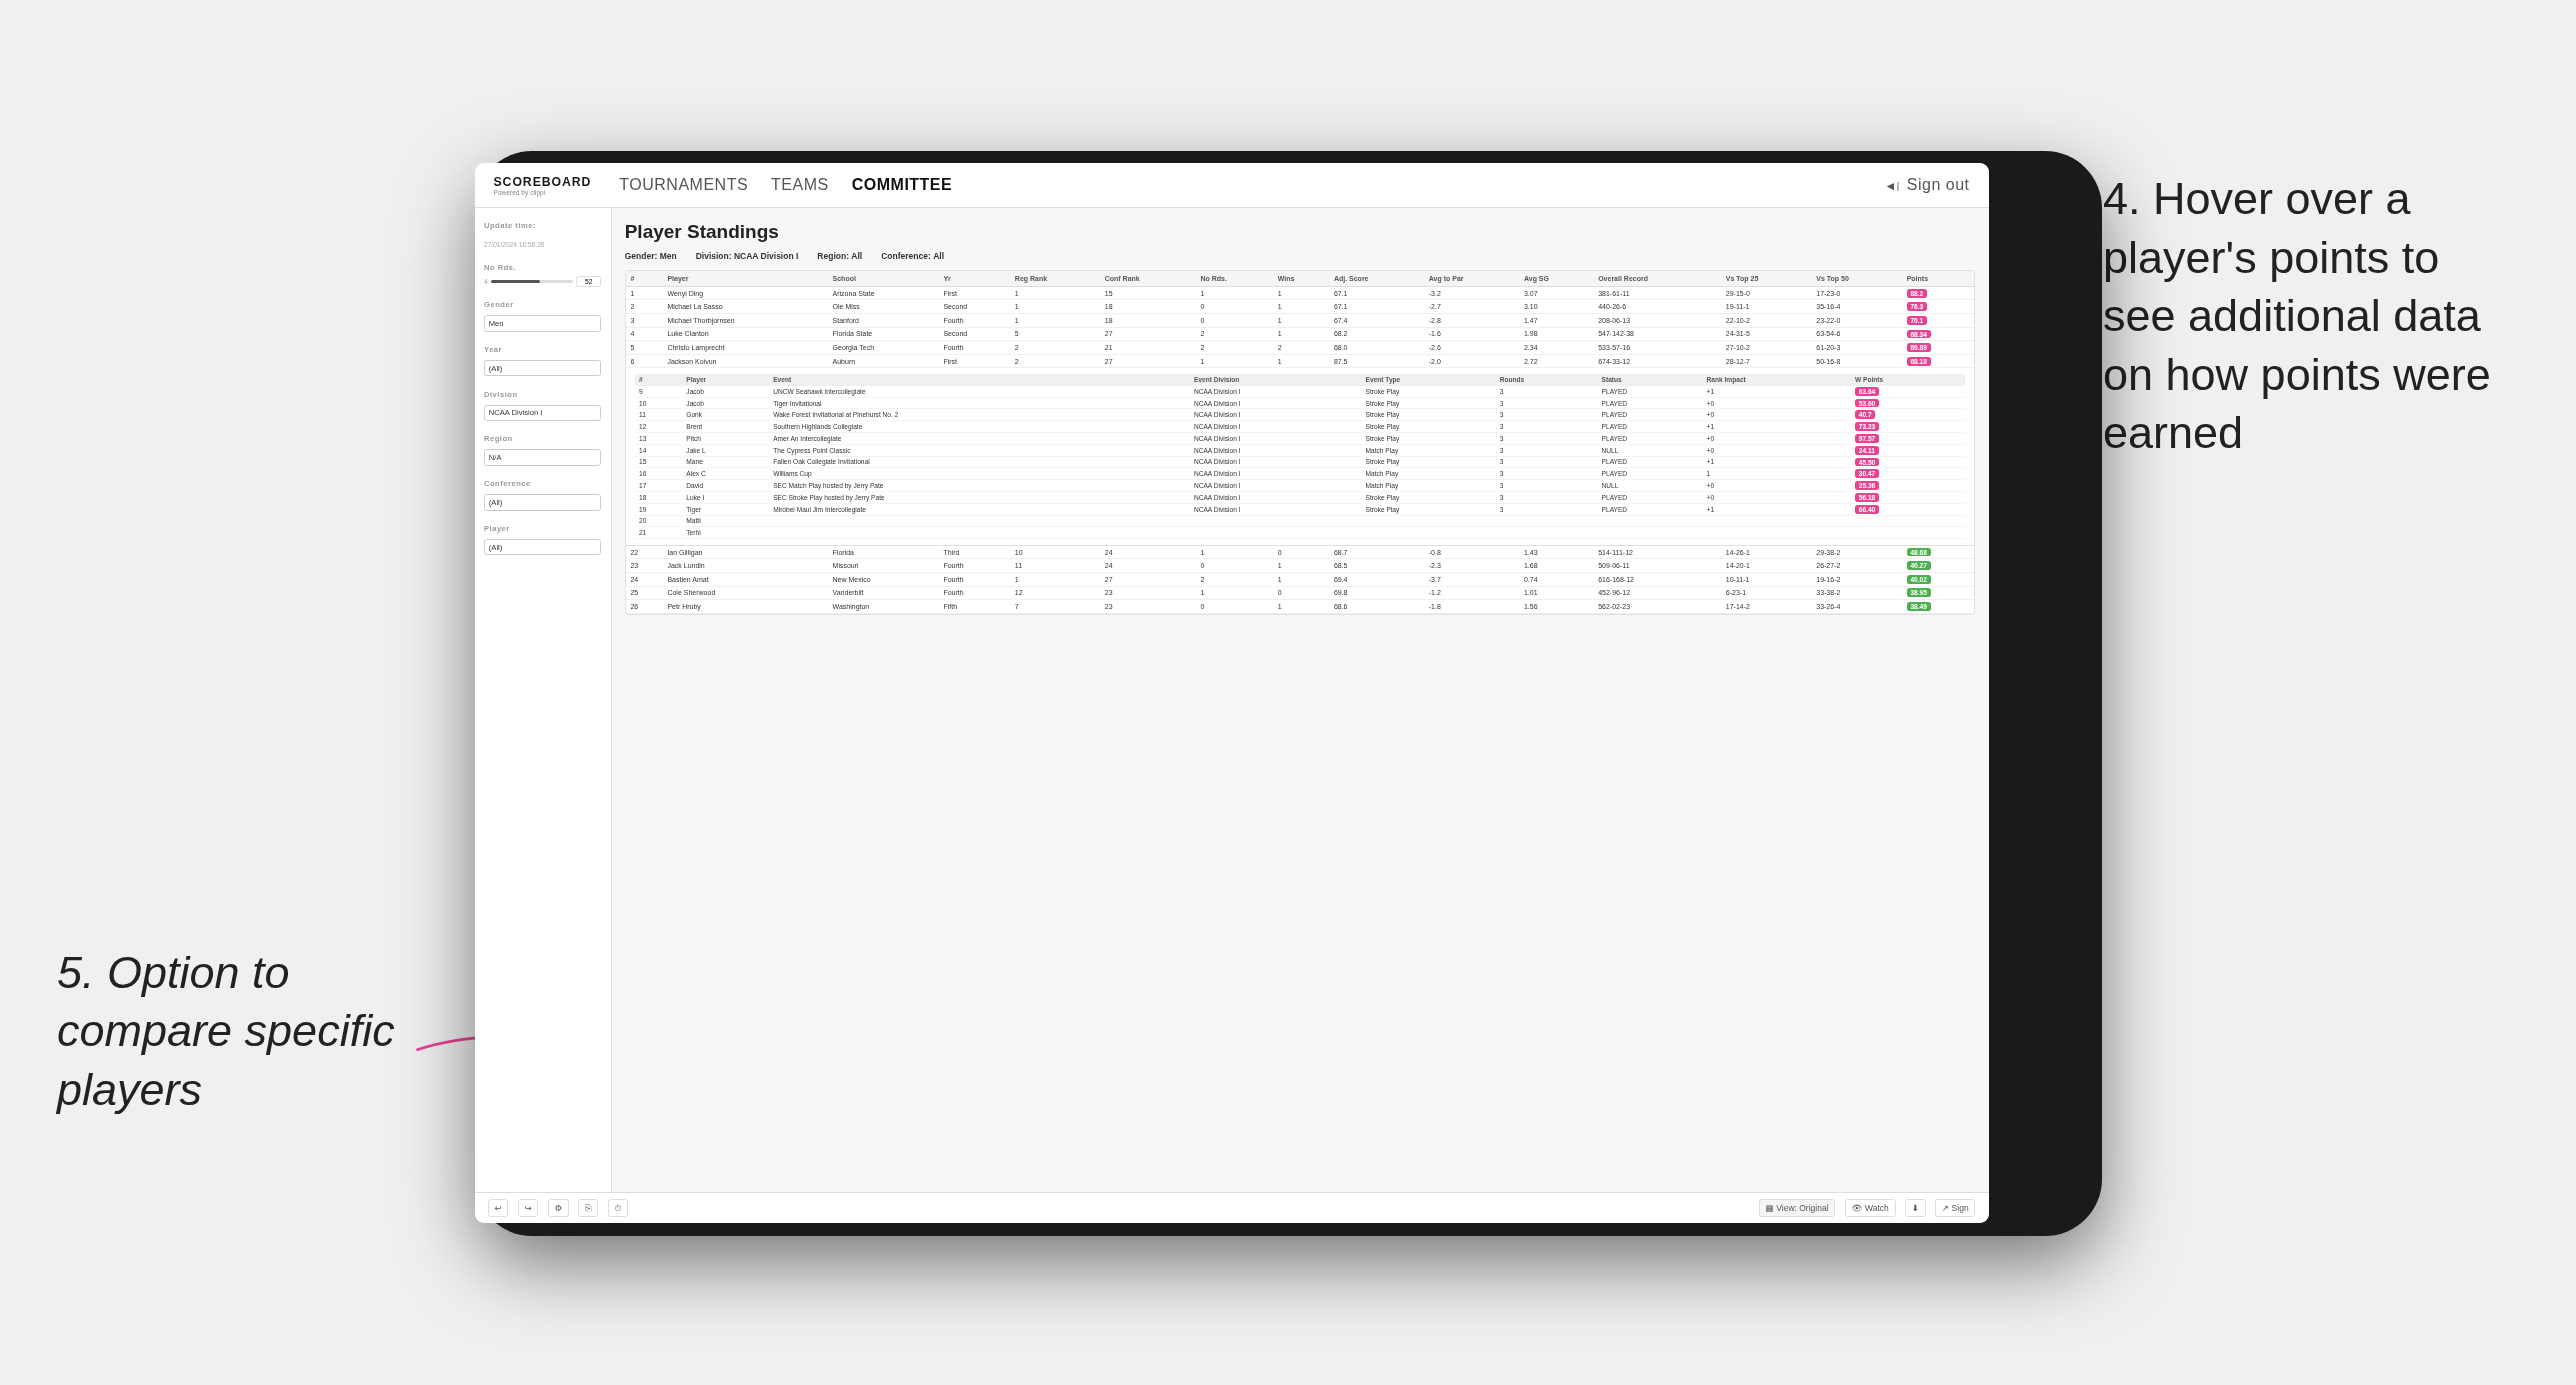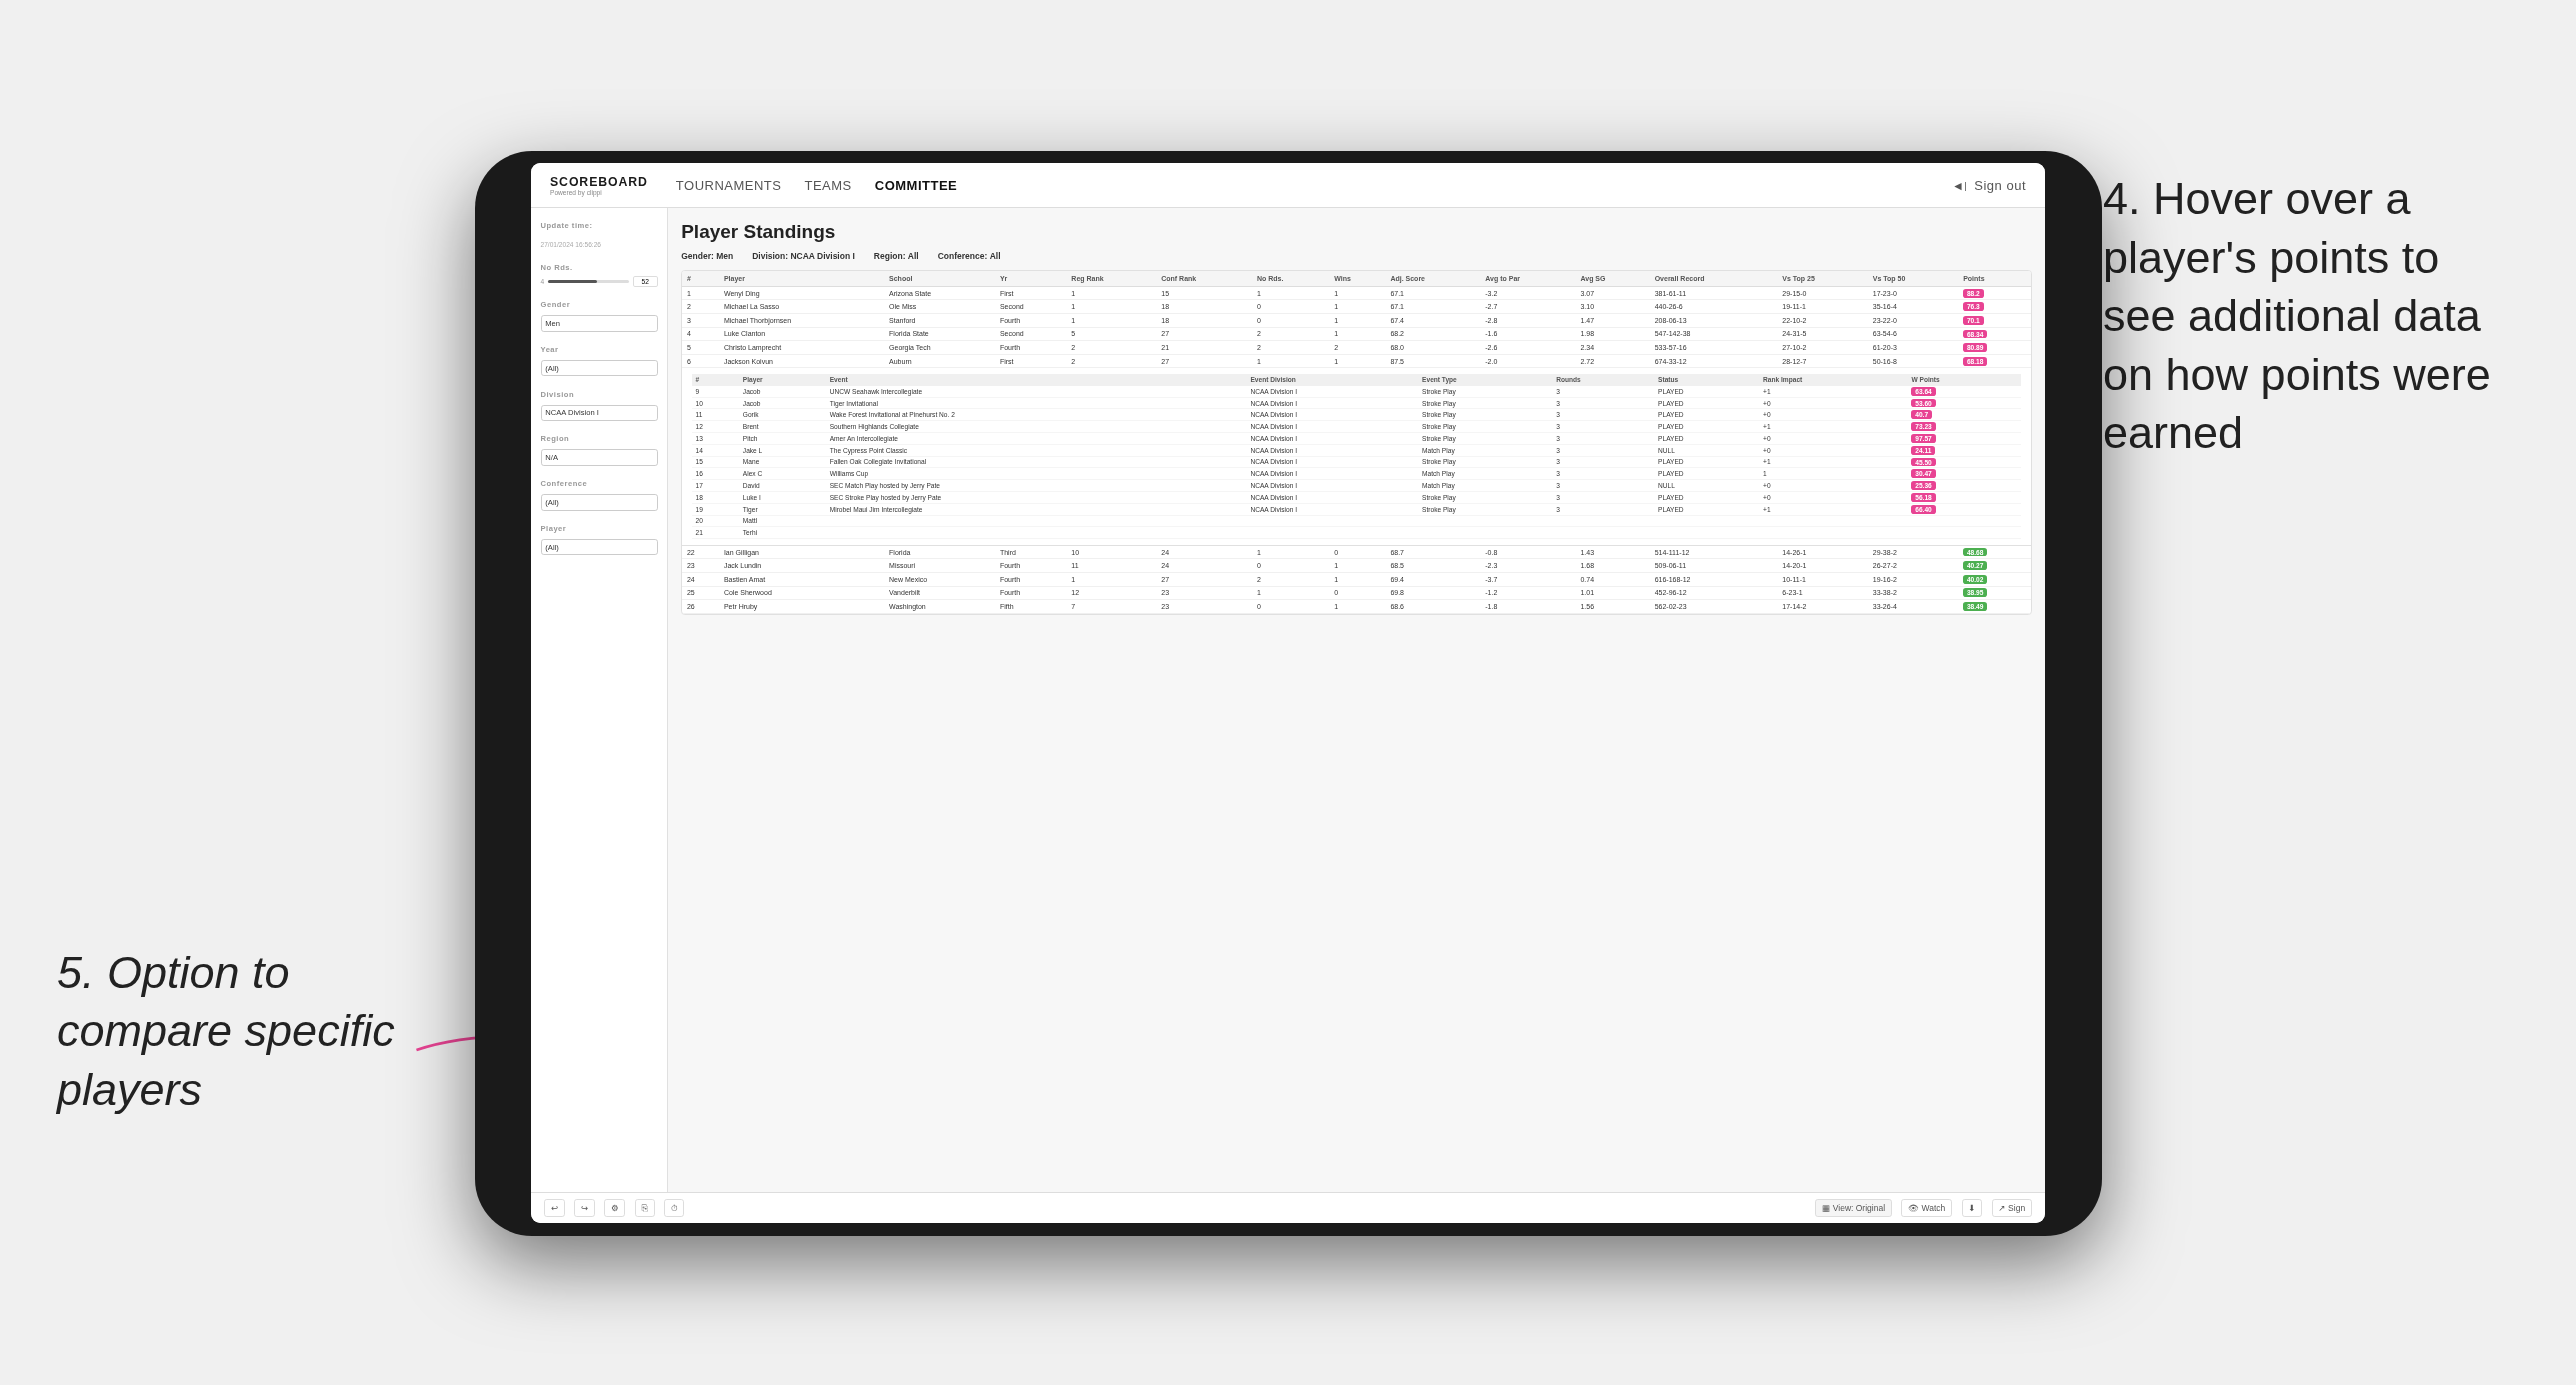--- a/index.html
+++ b/index.html
@@ -40,21 +40,20 @@
     
     .tablet-frame {
       position: relative;
       width: 1627px;
       height: 1085px;
       background: #1a1a1a;
       border-radius: 57px;
       box-shadow: 0 28px 76px rgba(0,0,0,0.5);
       display: flex;
       align-items: center;
-      justify-content: center;
     }
     .tablet-screen {
       width: 1514px;
       height: 1060px;
       background: #fff;
       border-radius: 9.5px;
       overflow: hidden;
       display: flex;
       flex-direction: column;
     }
@@ -83,21 +82,21 @@
     .logo-sub {
       font-size: 6.6px;
       color: #888;
     }
     .nav-links {
       display: flex;
       gap: 23px;
       flex: 1;
     }
     .nav-link {
-      font-size: 13px;
+      font-size: 16px;
       color: #555;
       cursor: pointer;
       padding: 3.8px 0;
       font-weight: 500;
       letter-spacing: 0.5px;
     }
     .nav-link.active {
       font-weight: 700;
       color: #111;
     }

